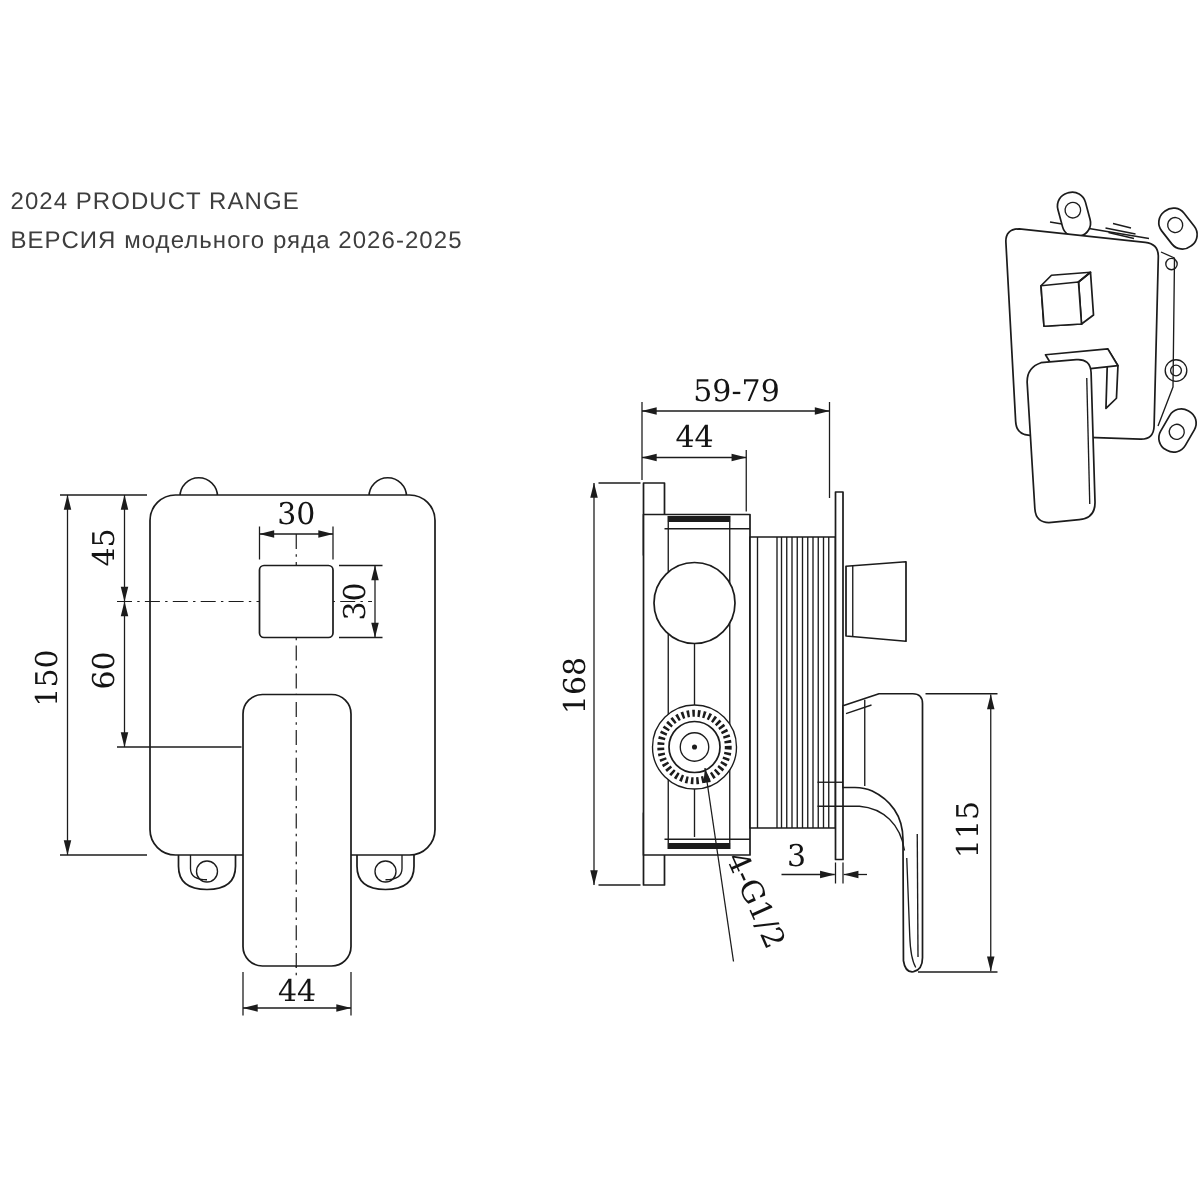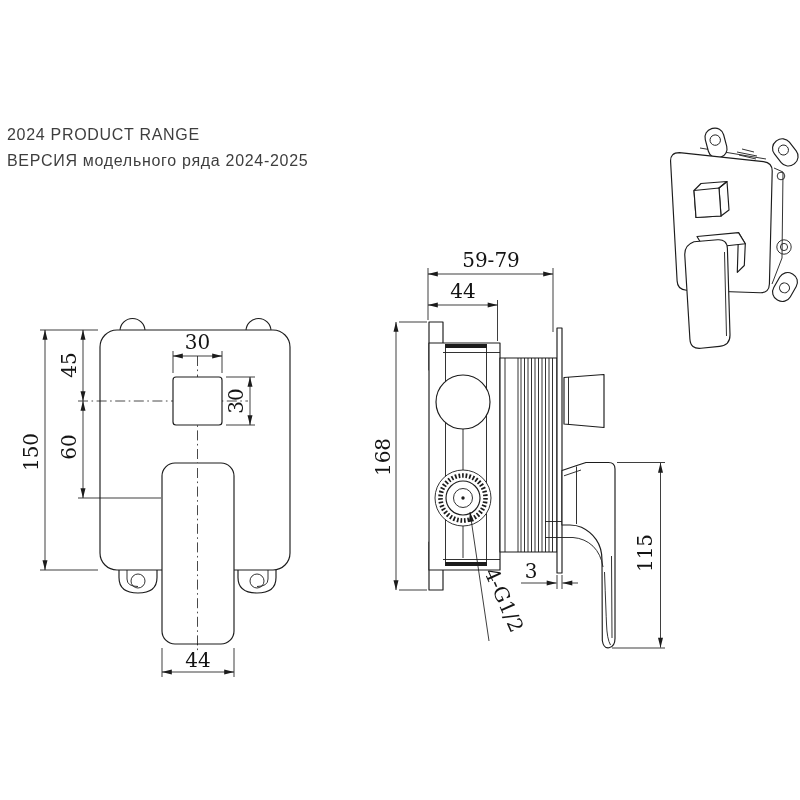--- a/index.html
+++ b/index.html
@@ -18,21 +18,21 @@
   text.d{font-family:"DejaVu Serif","Liberation Serif",serif;font-size:20px;fill:#141414;
          text-anchor:middle;}
 </style>
 </head>
 <body>
 
 <div class="page">
 
   <div class="hdr">
     <div>2024 PRODUCT RANGE</div>
-    <div>ВЕРСИЯ модельного ряда 2024-2025</div>
+    <div>ВЕРСИЯ модельного ряда 2026-2025</div>
   </div>
 
   <svg width="800" height="800" viewBox="0 0 800 800">
     <defs>
       <marker id="ar" markerWidth="11" markerHeight="7" refX="10.2" refY="3.5" orient="auto-start-reverse" markerUnits="userSpaceOnUse">
         <path d="M0.4,1 L10.4,3.5 L0.4,6 Z" fill="#1c1c1c"></path>
       </marker>
     </defs>
 
     <g>

